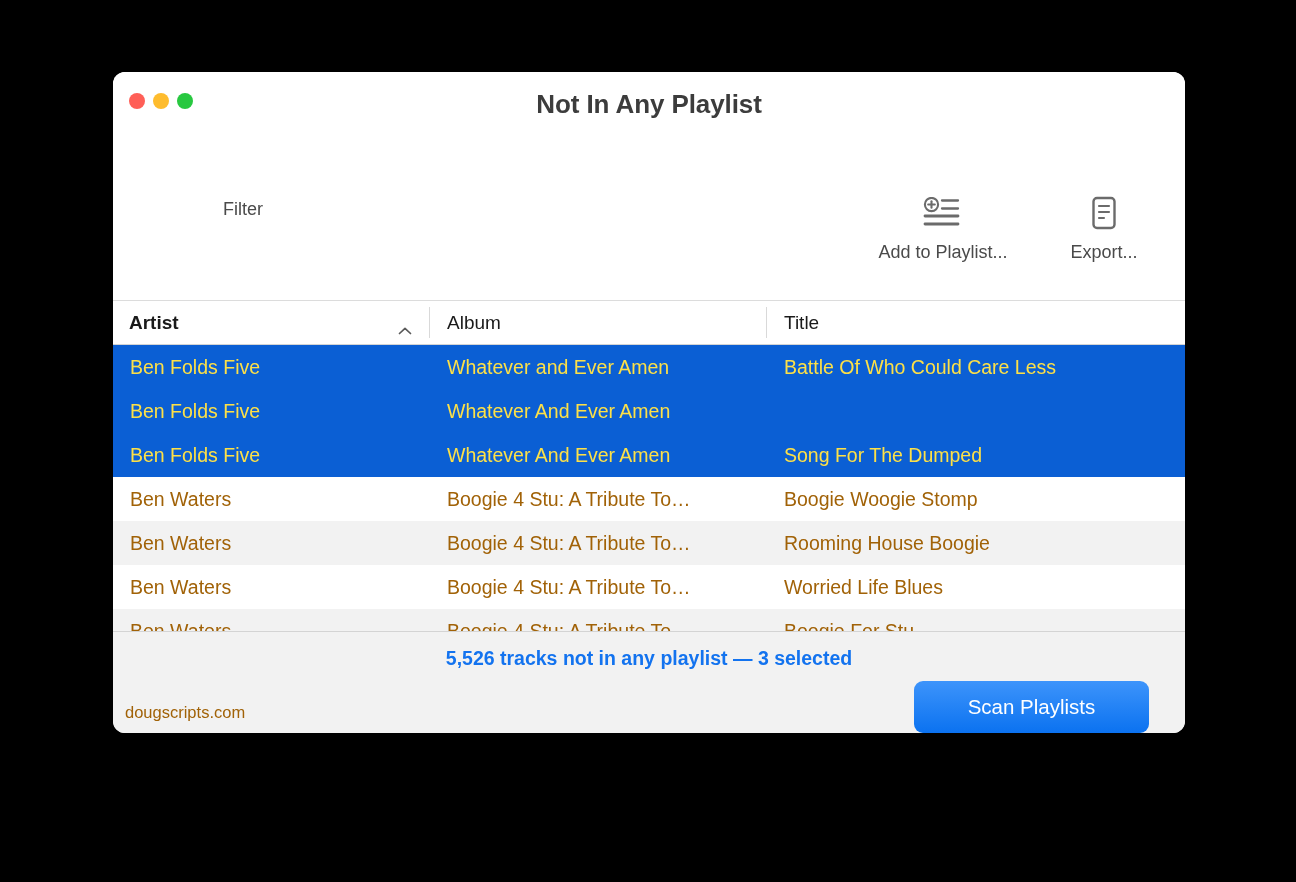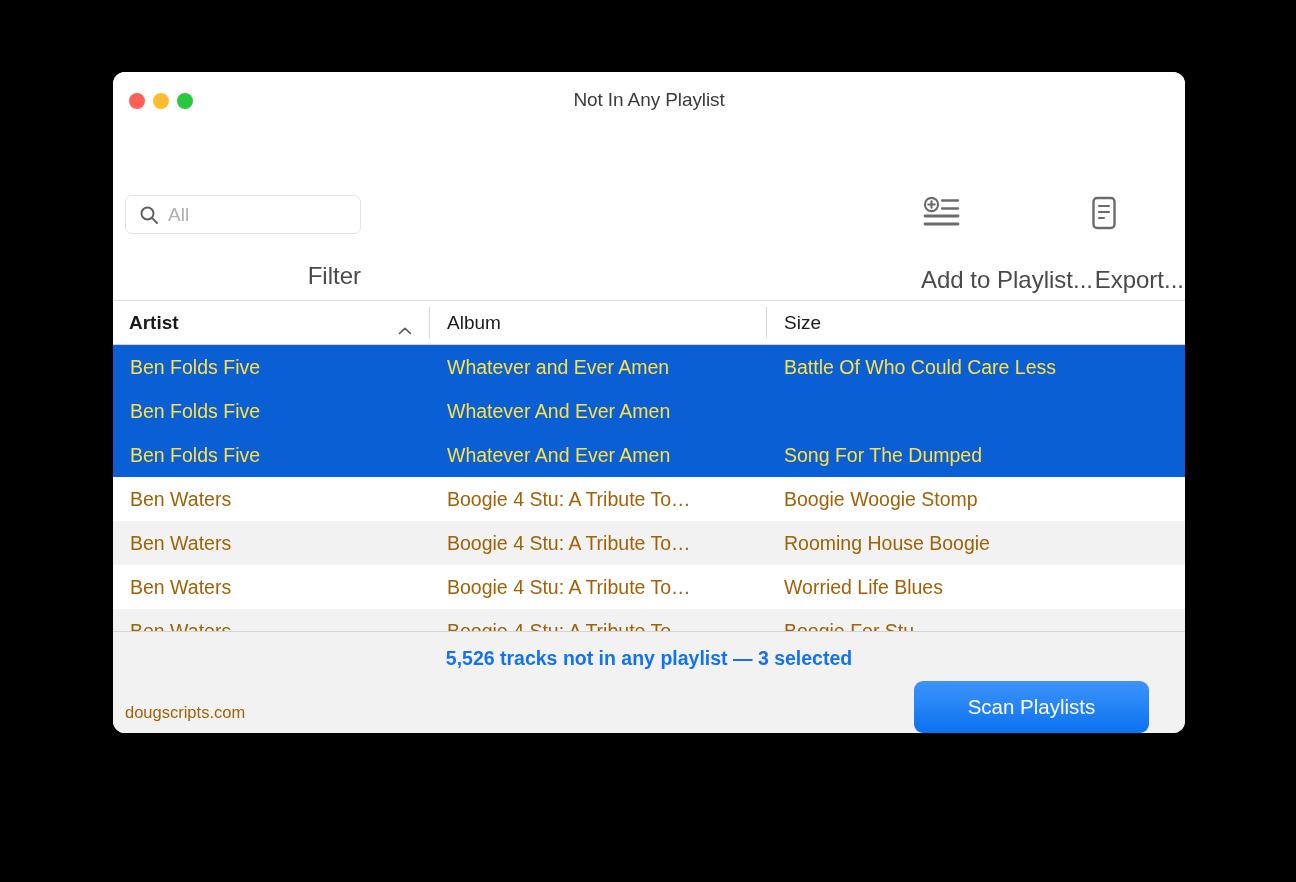--- a/index.html
+++ b/index.html
@@ -47,22 +47,22 @@
   }
   .tl-close  { background: #ff5f57; }
   .tl-min    { background: #febc2e; }
   .tl-max    { background: #28c840; }
 
   .window-title {
     position: absolute;
     left: 0; right: 0;
     top: 17px;
     text-align: center;
-    font-size: 19px;
-    font-weight: normal;
+    font-size: 26px;
+    font-weight: bold;
     color: #3c3c3c;
     letter-spacing: -0.1px;
   }
 
   
   .toolbar {
     position: relative;
     height: 169px;
     background: #ffffff;
     flex: 0 0 auto;
@@ -100,24 +100,24 @@
     font-size: 19px;
     color: #222;
     padding-left: 42px;
     width: 100%;
     height: 100%;
     border-radius: 7px;
   }
   .search-input::placeholder { color: #b0b0b0; }
 
   .toolbar-label {
-    text-align: right;
-    font-size: 24px;
+    text-align: center;
+    font-size: 18px;
     color: #4a4a4a;
-    margin-top: 28px;
+    margin-top: 4px;
   }
 
   .tool-item {
     position: absolute;
     top: 60px;
     text-align: center;
   }
   .tool-item .glyph {
     height: 46px;
     display: flex;
@@ -245,29 +245,20 @@
       <span class="tl tl-close"></span>
       <span class="tl tl-min"></span>
       <span class="tl tl-max"></span>
     </div>
     <div class="window-title">Not In Any Playlist</div>
   </div>
 
   <div class="toolbar">
 
     <div class="filter-group">
-      <div class="search-field">
-        <span class="search-icon">
-          <svg width="20" height="20" viewBox="0 0 20 20">
-            <circle cx="8.5" cy="8.5" r="6" fill="none" stroke="#5d5d5d" stroke-width="1.9"></circle>
-            <line x1="13.2" y1="13.2" x2="18" y2="18" stroke="#5d5d5d" stroke-width="1.9" stroke-linecap="round"></line>
-          </svg>
-        </span>
-        <input class="search-input" type="text" placeholder="All" style="">
-      </div>
       <div class="toolbar-label">Filter</div>
     </div>
 
     <div class="tool-item tool-addplaylist">
       <div class="glyph">
         <svg width="40" height="36" viewBox="0 0 40 36">
           <circle cx="8.5" cy="7.5" r="6.6" fill="none" stroke="#6b6b6b" stroke-width="2.1"></circle>
           <line x1="8.5" y1="4.2" x2="8.5" y2="10.8" stroke="#6b6b6b" stroke-width="2.1" stroke-linecap="round"></line>
           <line x1="5.2" y1="7.5" x2="11.8" y2="7.5" stroke="#6b6b6b" stroke-width="2.1" stroke-linecap="round"></line>
           <line x1="19" y1="3.5" x2="35" y2="3.5" stroke="#6b6b6b" stroke-width="2.3" stroke-linecap="round"></line>
@@ -310,21 +301,21 @@
             <polyline points="1.5,7 7,1.8 12.5,7" fill="none" stroke="#5a5a5a" stroke-width="1.7" stroke-linecap="round" stroke-linejoin="round"></polyline>
           </svg>
         </span>
         <span class="th-divider"></span>
       </div>
       <div class="th col-album">
         <span>Album</span>
         <span class="th-divider"></span>
       </div>
       <div class="th col-title">
-        <span>Size</span>
+        <span>Title</span>
       </div>
     </div>
 
     <div class="table-body" id="table-body">
         <div class="row selected">
           <div class="cell col-artist">Ben Folds Five</div>
           <div class="cell col-album">Whatever and Ever Amen</div>
           <div class="cell col-title">Battle Of Who Could Care Less</div>
         </div>
         <div class="row selected">

